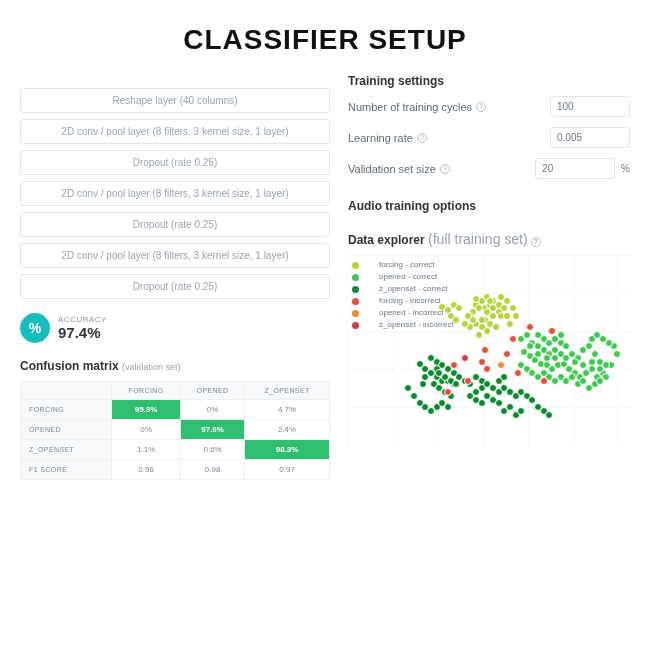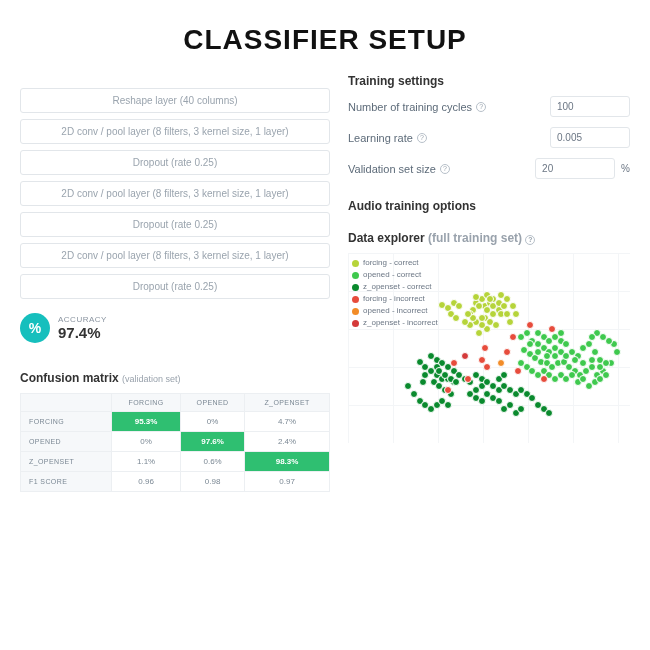--- a/index.html
+++ b/index.html
@@ -55,21 +55,21 @@
     width: 30px; height: 30px; border-radius: 50%;
     background: #16bfbd;
     display: flex; align-items: center; justify-content: center;
     color: #fff; font-size: 14px; font-weight: 700;
   }
   .metric-badge svg { width: 14px; height: 14px; fill: #fff; }
   .metric-texts { display: flex; flex-direction: column; }
   .metric-label { font-size: 8px; letter-spacing: 0.5px; color: #8a94a0; text-transform: uppercase; }
   .metric-value { font-size: 15px; font-weight: 700; color: #333; }
 
-  .cm-title { font-size: 12px; font-weight: 600; margin-top: 28px; margin-bottom: 8px; color: #333; }
+  .cm-title { font-size: 12px; font-weight: 600; margin-top: 16px; margin-bottom: 8px; color: #333; }
   .cm-title .sub { font-size: 9px; font-weight: 400; color: #99a2ac; }
   table.cm { border-collapse: collapse; width: 100%; font-size: 8px; }
   table.cm th, table.cm td {
     border: 1px solid #eceff2;
     padding: 5px 4px;
     text-align: center;
     color: #7b8894;
     background: #fff;
   }
   table.cm thead th {
@@ -84,21 +84,21 @@
     font-weight: 500;
     text-align: left;
     padding-left: 8px;
     letter-spacing: 0.4px;
     text-transform: uppercase;
     font-size: 7px;
   }
   td.hit { background: #2fbf71 !important; color: #fff !important; font-weight: 600; }
 
   .section-head { font-size: 12px; font-weight: 600; margin-bottom: 8px; color: #333; }
-  .section-head .sub { font-size: 12px; font-weight: 700; color: #99a2ac; }
+  .section-head .sub { font-size: 14px; font-weight: 400; color: #99a2ac; }
   .setting-row {
     display: flex;
     align-items: center;
     justify-content: space-between;
     margin-bottom: 10px;
     font-size: 11px;
     color: #5d6b79;
   }
   .setting-row label { display: flex; align-items: center; gap: 4px; }
   .help {
@@ -135,21 +135,21 @@
     height: 190px;
   }
   .legend {
     position: absolute;
     top: 4px; left: 4px;
     font-size: 8px;
     color: #6b7684;
     z-index: 5;
     line-height: 1.5;
   }
-  .legend-item { display: flex; align-items: center; gap: 4px; }
+  .legend-item { display: flex; align-items: center; gap: 20px; }
   .dot { width: 7px; height: 7px; border-radius: 50%; }
   .scatter {
     position: absolute;
     inset: 0;
     background:
       repeating-linear-gradient(to right, #f3f5f7 0 1px, transparent 1px 45px),
       repeating-linear-gradient(to bottom, #f3f5f7 0 1px, transparent 1px 38px);
   }
   .scatter .dp {
     position: absolute;

